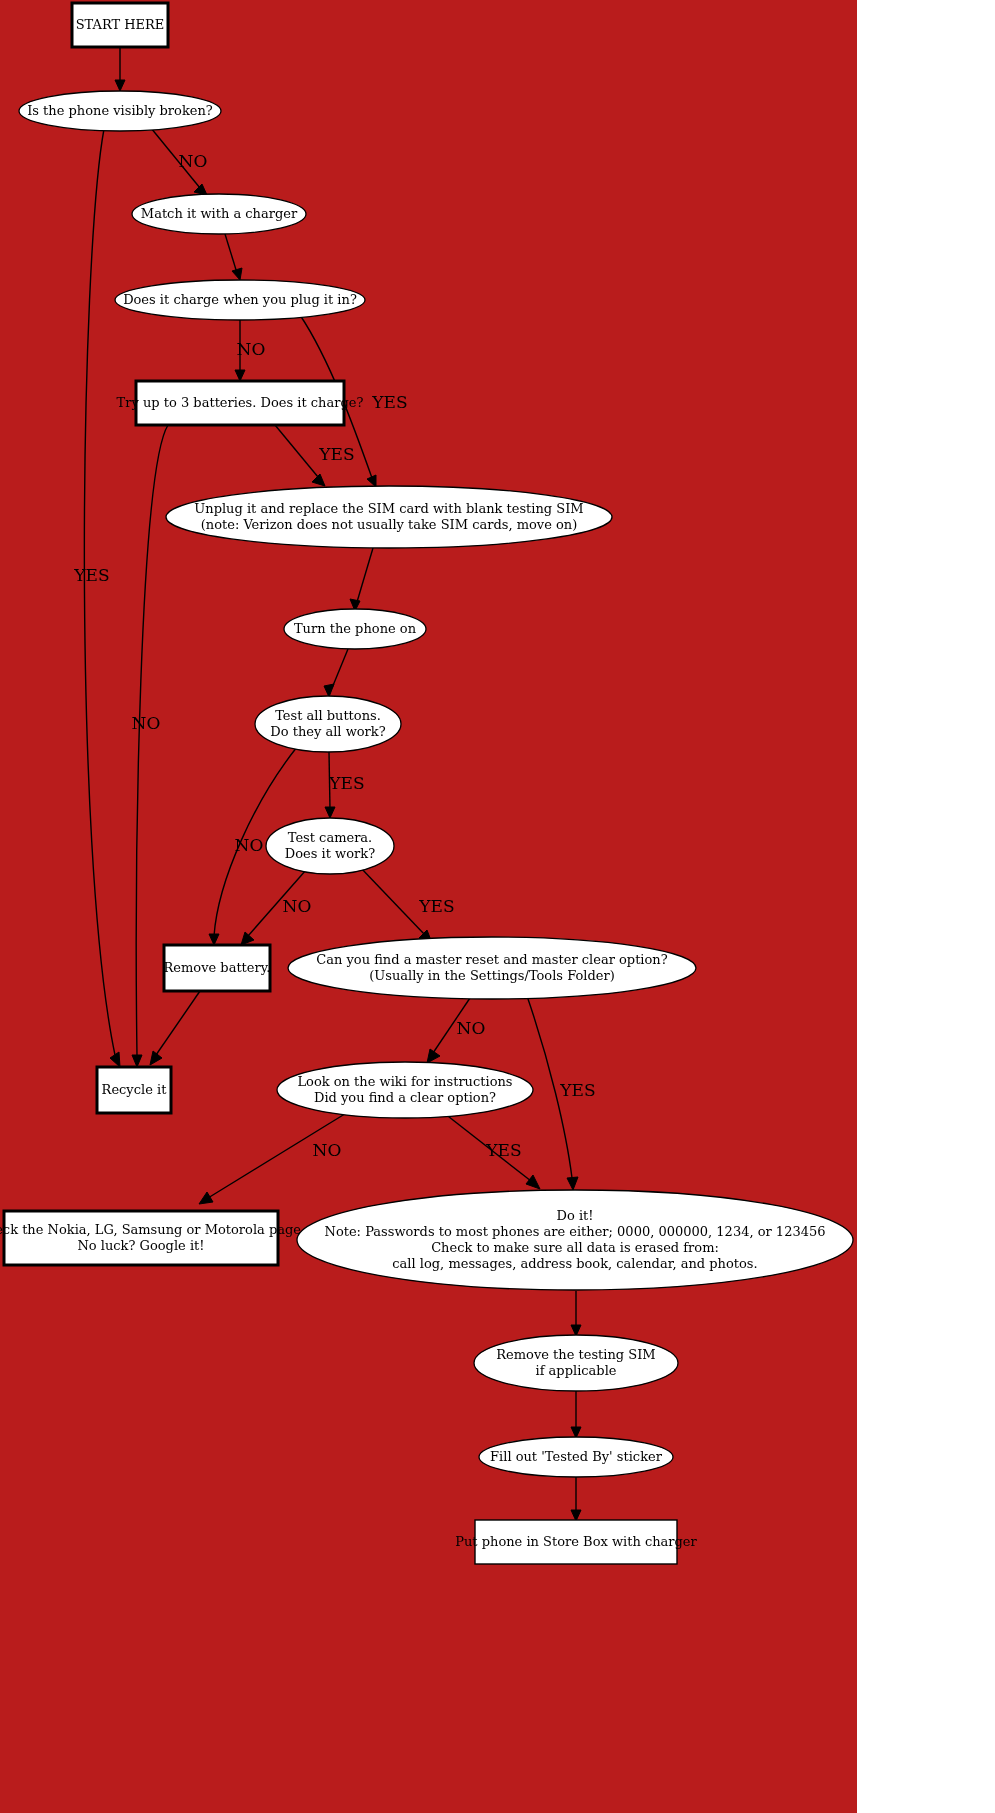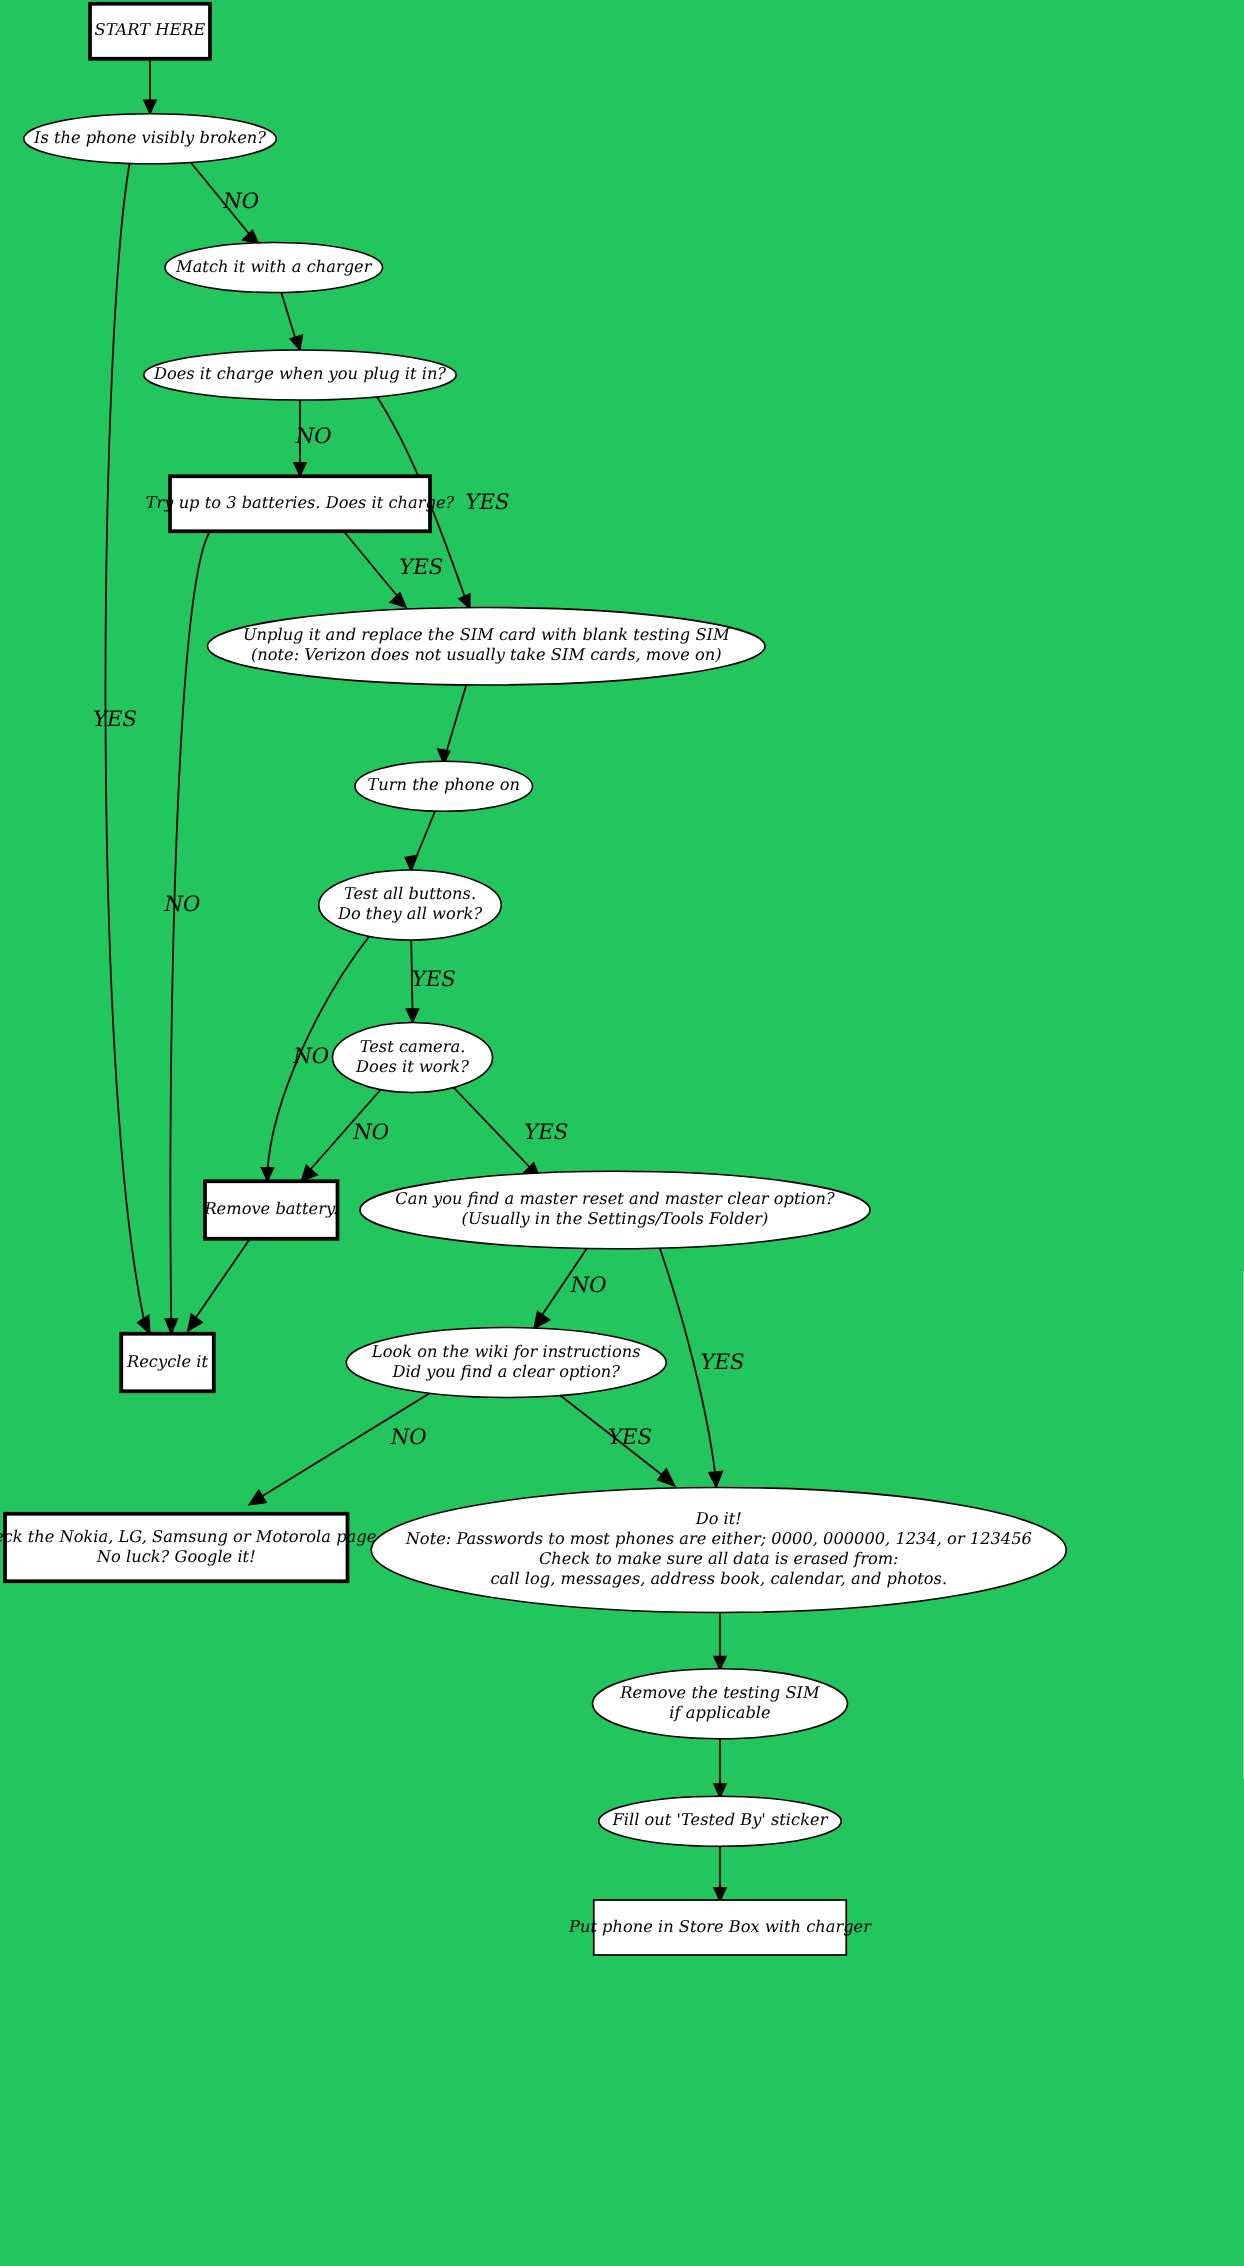--- a/index.html
+++ b/index.html
@@ -2,26 +2,25 @@
 <html><head>
 <meta charset="utf-8">
 <style>
   html, body {
     margin: 0;
     padding: 0;
     background: #ffffff;
   }
   #chart-root {
     position: relative;
-    width: 995px;
+    width: 857px;
     height: 1813px;
-    background: #22c55e;
+    background: #b91c1c;
     font-family: "DejaVu Serif", "Liberation Serif", serif;
     overflow: hidden;
-    font-style: italic;
   }
   svg#flow {
     display: block;
     width: 995px;
     height: 1813px;
   }
   .node-shape {
     fill: #ffffff;
     stroke: #000000;
   }

